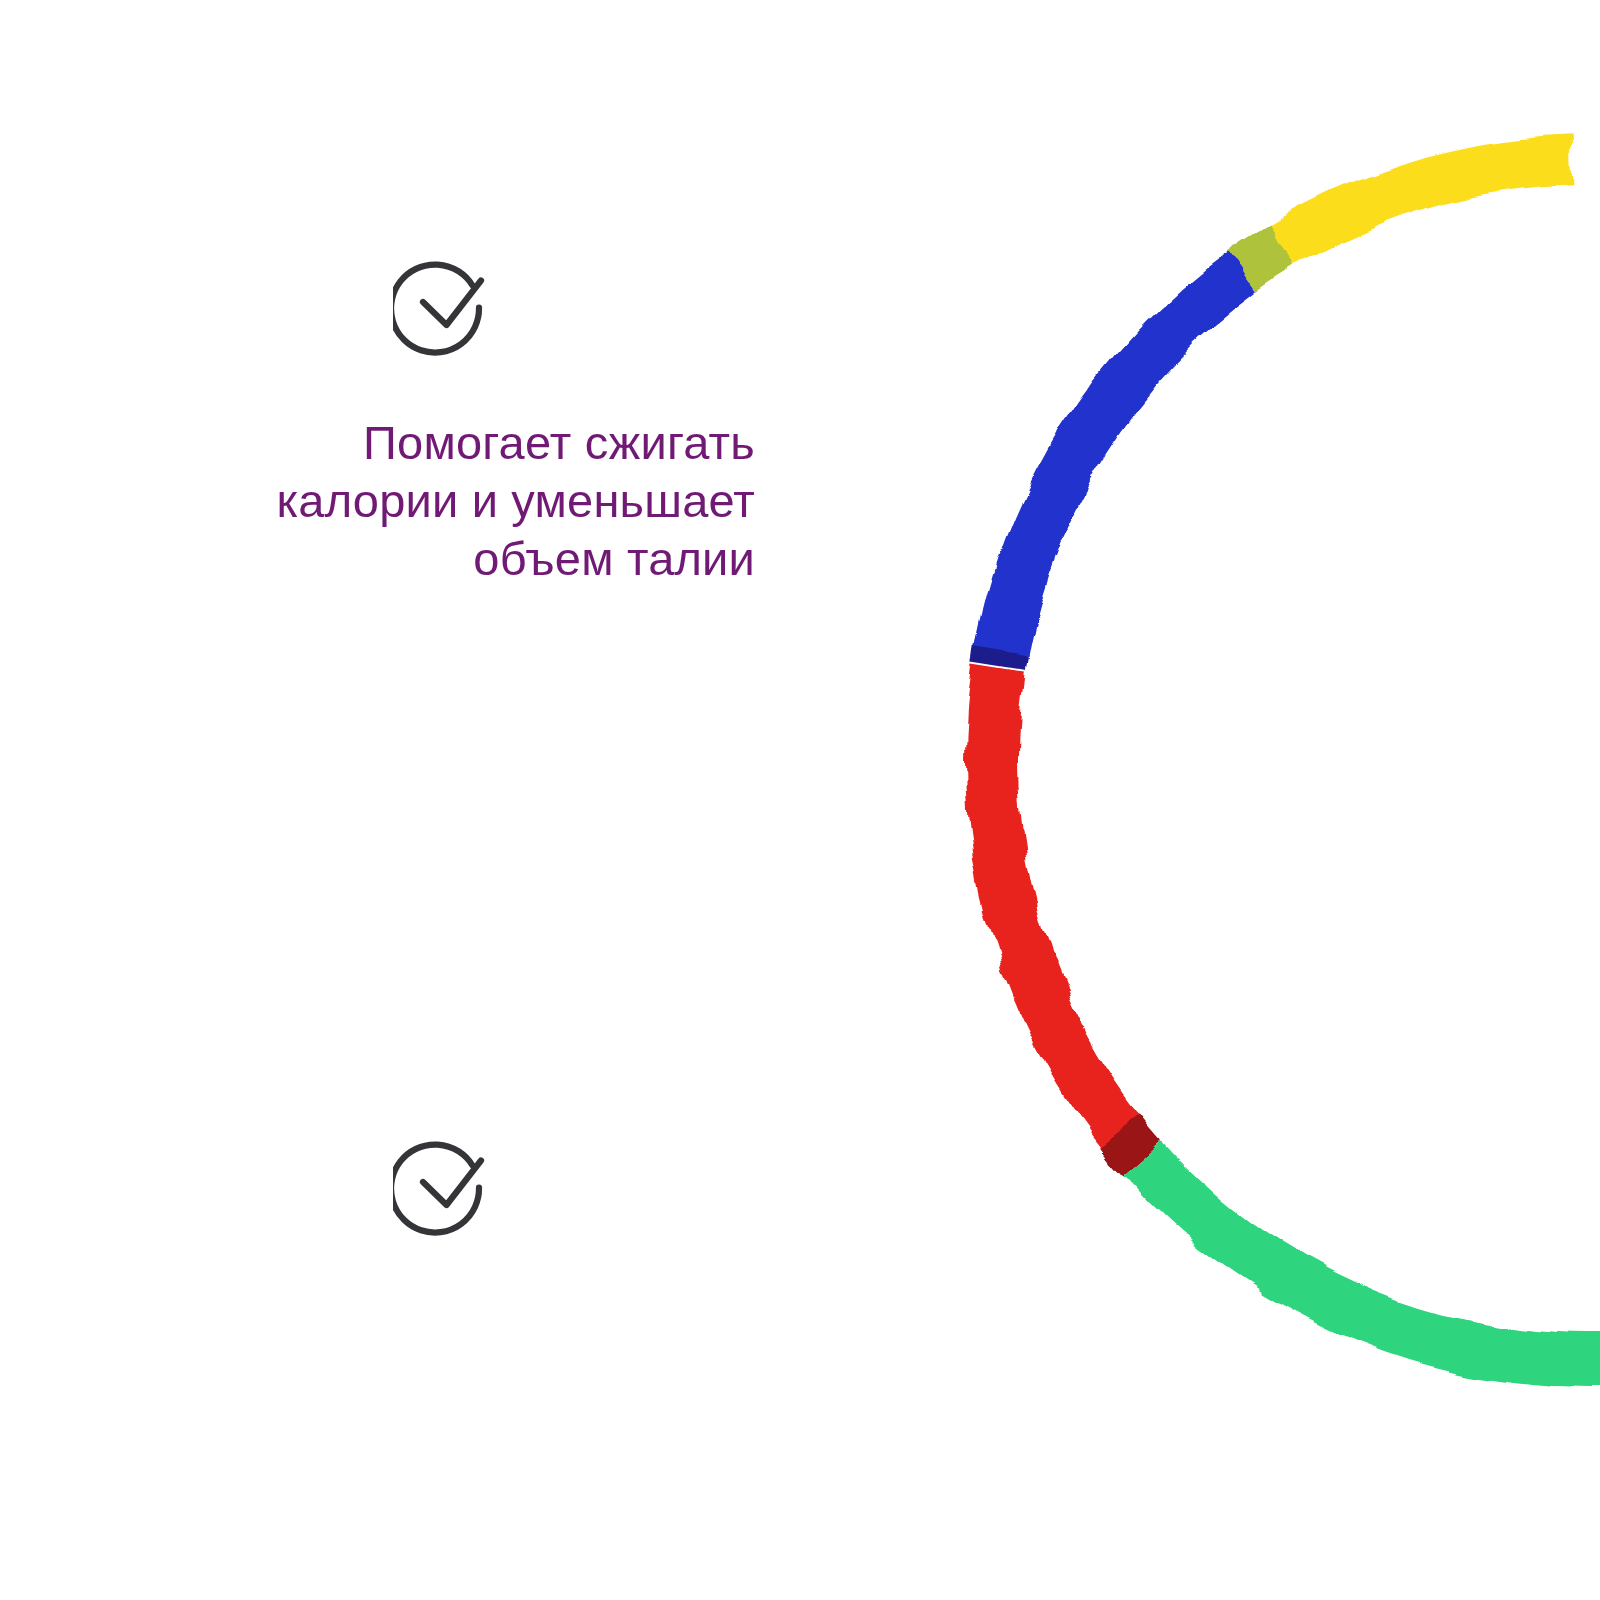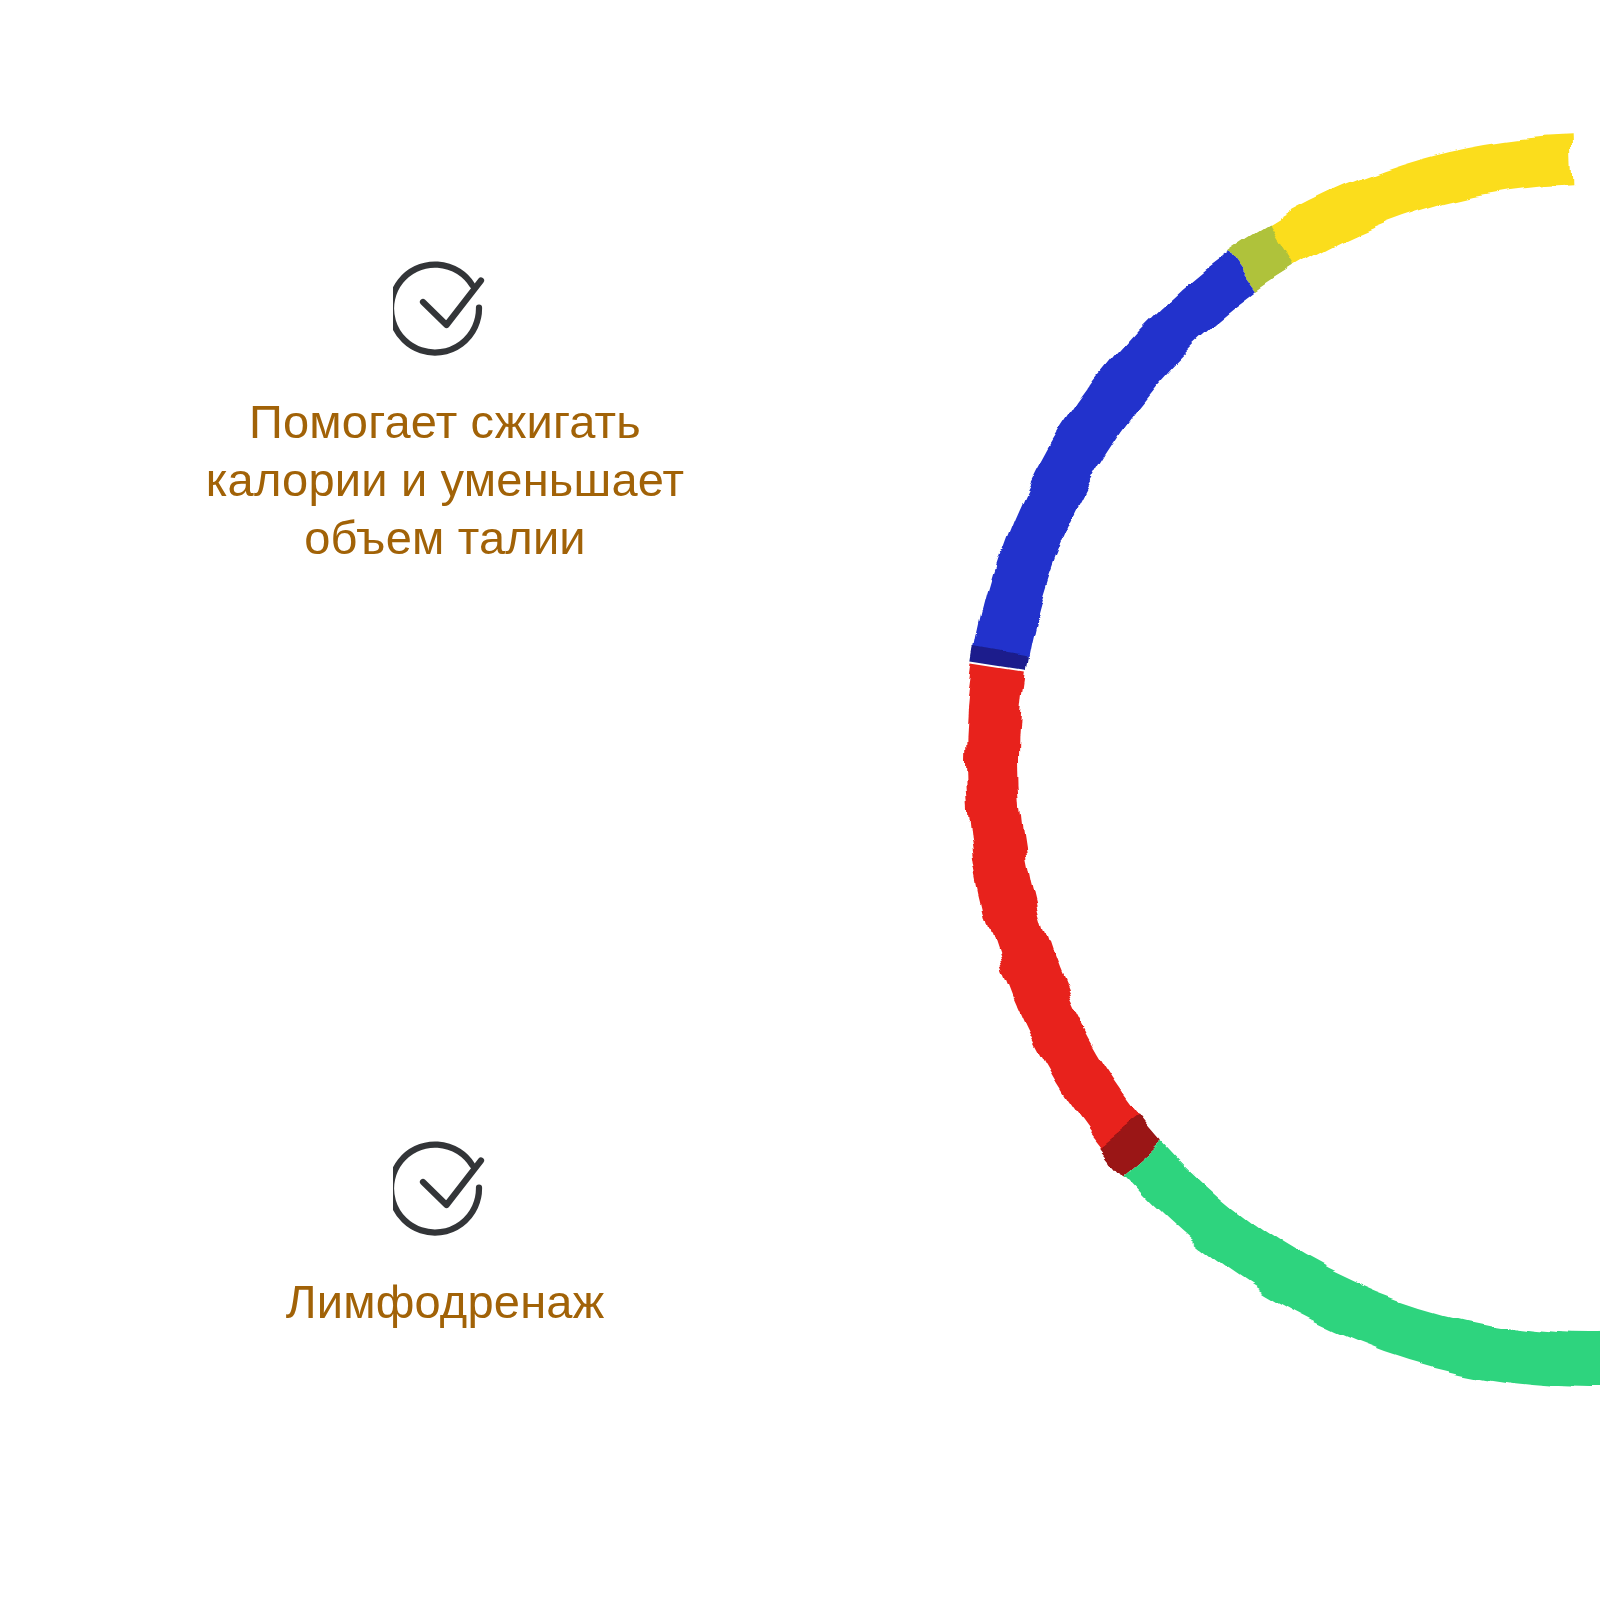--- a/index.html
+++ b/index.html
@@ -35,28 +35,28 @@
   .feature-1 { top: 258px; }
   .feature-2 { top: 722px; }
   .feature-3 { top: 1138px; }
 
   .check-icon {
     width: 104px;
     height: 104px;
     display: block;
   }
   .feature-text {
-    margin-top: 31px;
+    margin-top: 52px;
     width: 620px;
-    text-align: center;
+    text-align: right;
     font-size: 47px;
     line-height: 58px;
     font-weight: 300;
     letter-spacing: 0.2px;
-    color: #a16207;
+    color: #701a75;
     white-space: pre-line;
   }
 
   
   .hoop-wrap {
     position: absolute;
     left: 0;
     top: 0;
     width: 1600px;
     height: 1600px;
@@ -86,21 +86,20 @@
 калории и уменьшает
 объем талии</div>
     </div>
 
 
     <div class="feature feature-3">
       <svg class="check-icon" viewBox="0 0 104 104">
         <path d="M79.5 27.5 A 44 44 0 1 0 86 49.5" fill="none" stroke="#333538" stroke-width="6.2" stroke-linecap="round"></path>
         <path d="M30 44 L 53.5 67 L 88 22.5" fill="none" stroke="#333538" stroke-width="6.2" stroke-linecap="round" stroke-linejoin="round"></path>
       </svg>
-      <div class="feature-text">Лимфодренаж</div>
     </div>
 
   </div>
 
   <div class="hoop-wrap">
     <svg class="hoop-svg" viewBox="0 0 1600 1600">
       <defs>
 
         <filter id="bumpy" x="-20%" y="-20%" width="140%" height="140%">
           <feTurbulence type="fractalNoise" baseFrequency="0.009 0.028" numOctaves="2" seed="7" result="noise"></feTurbulence>

